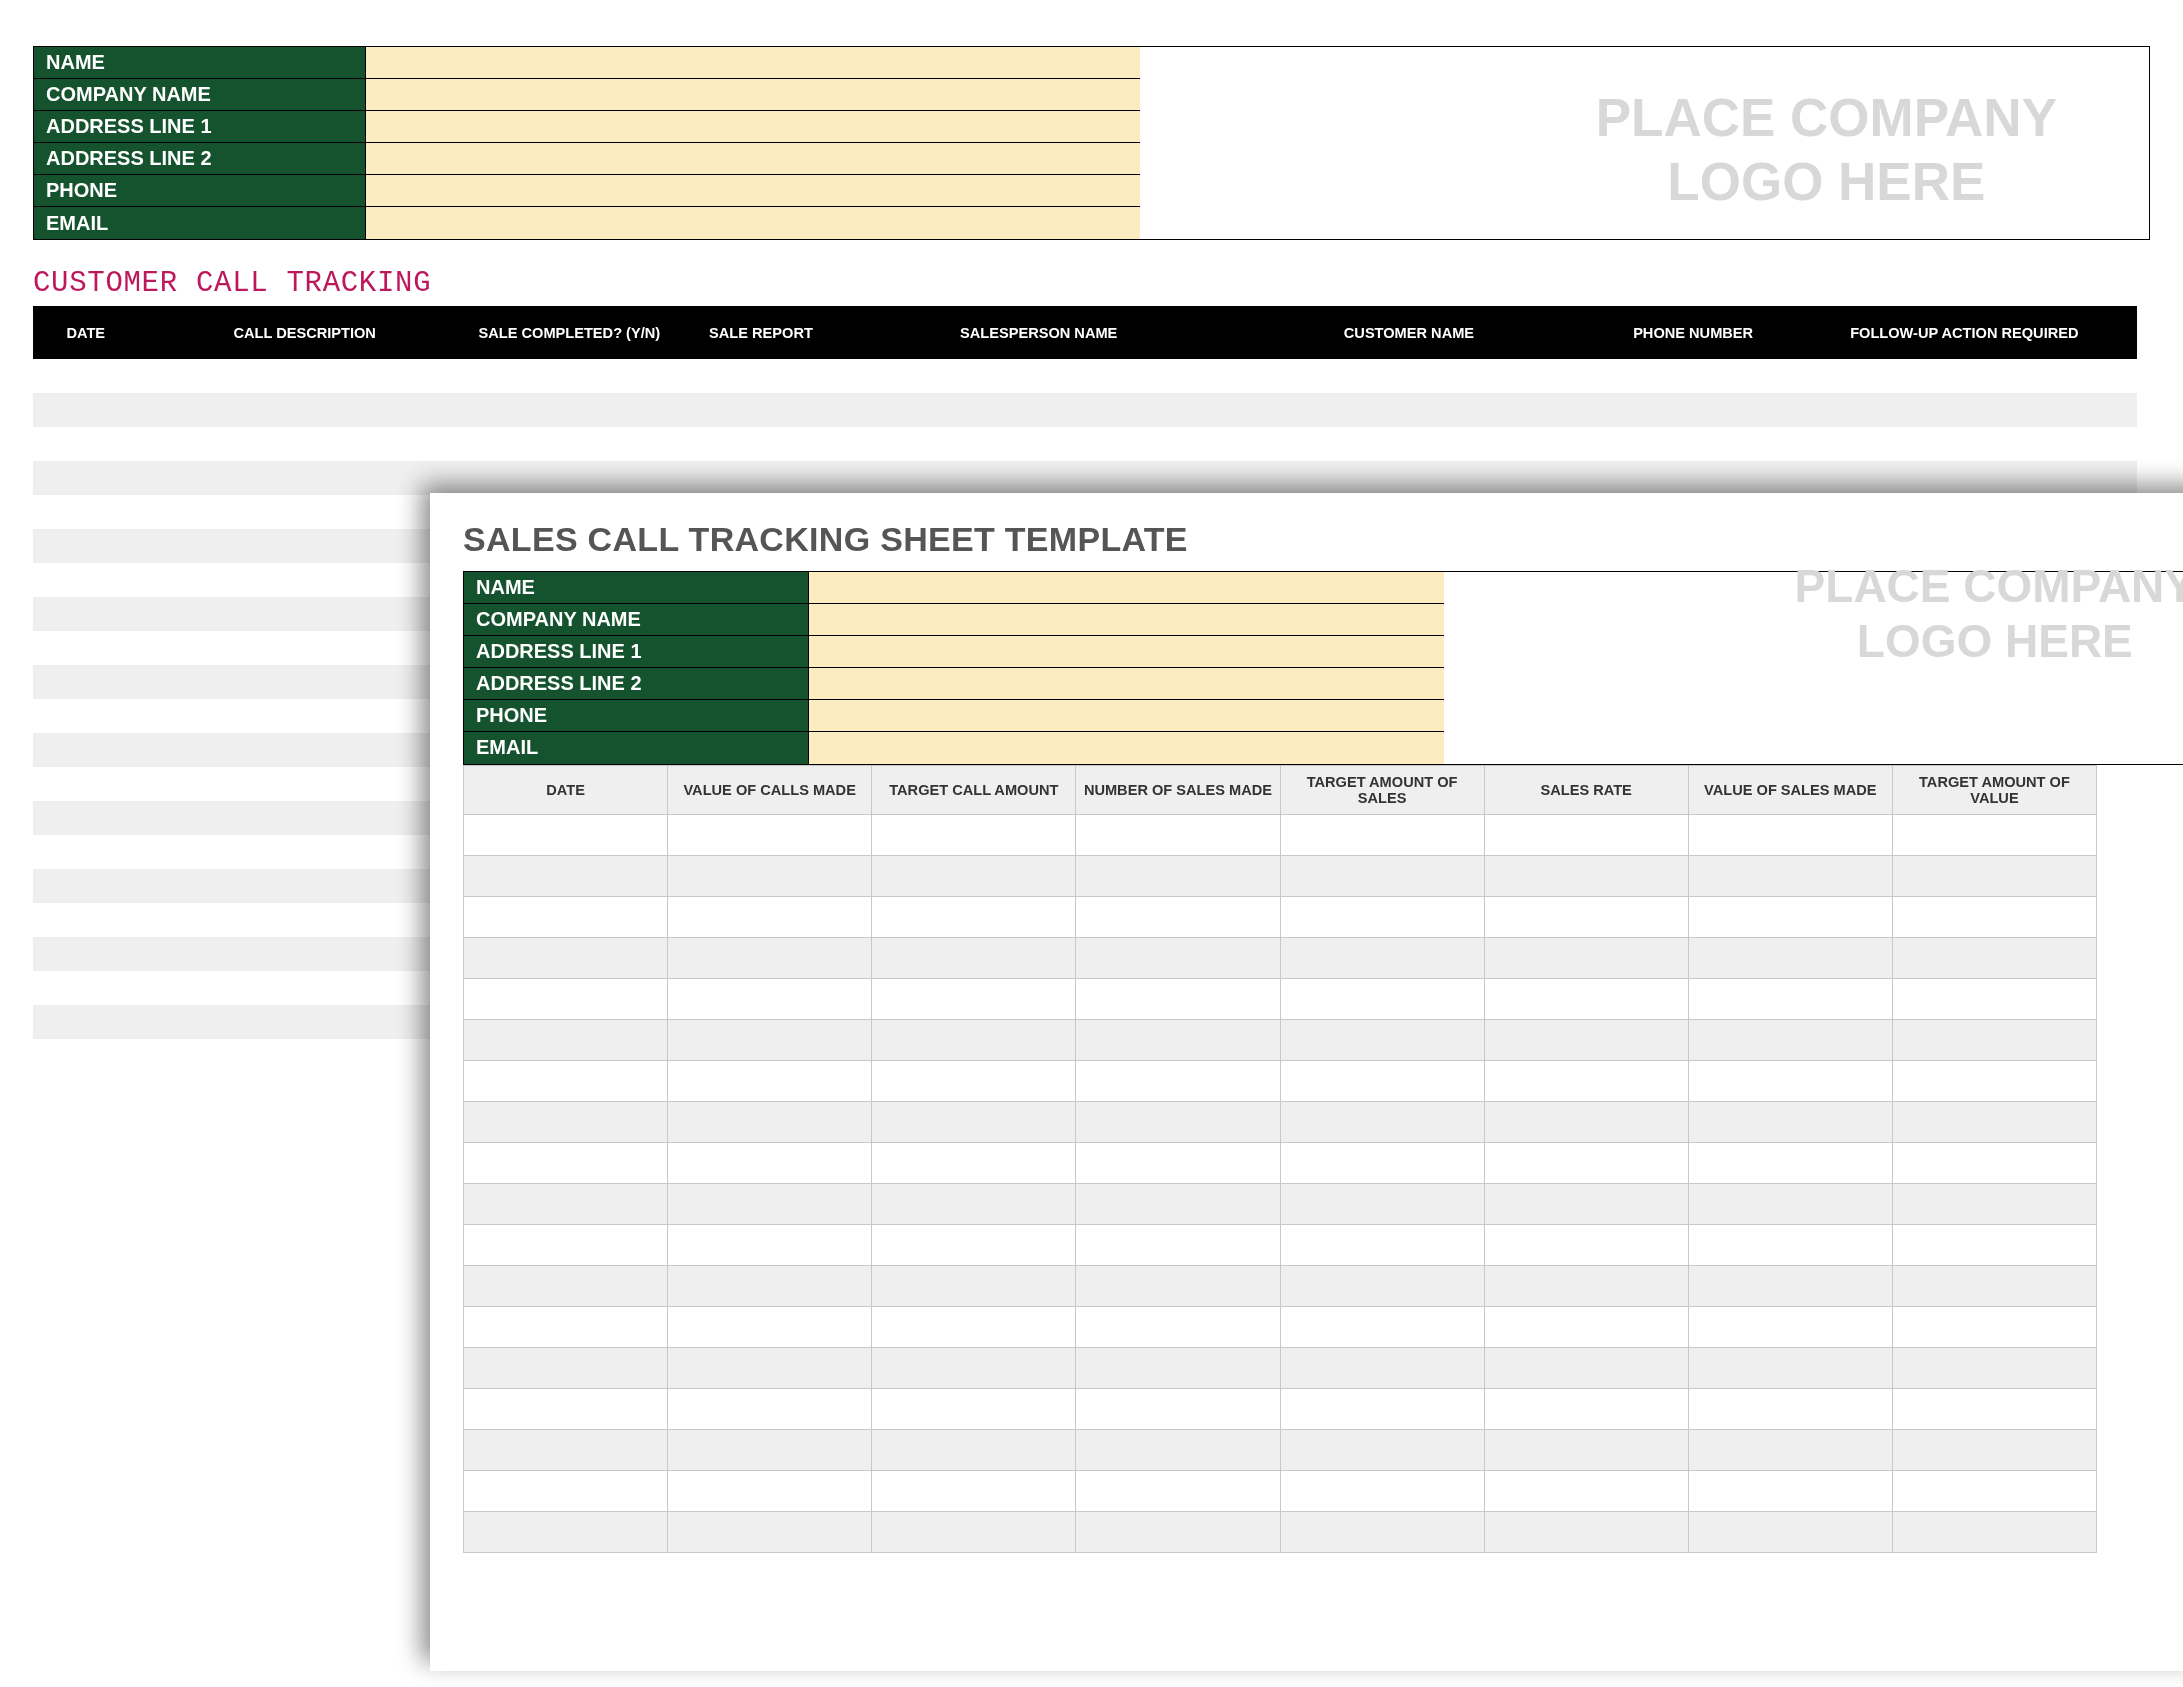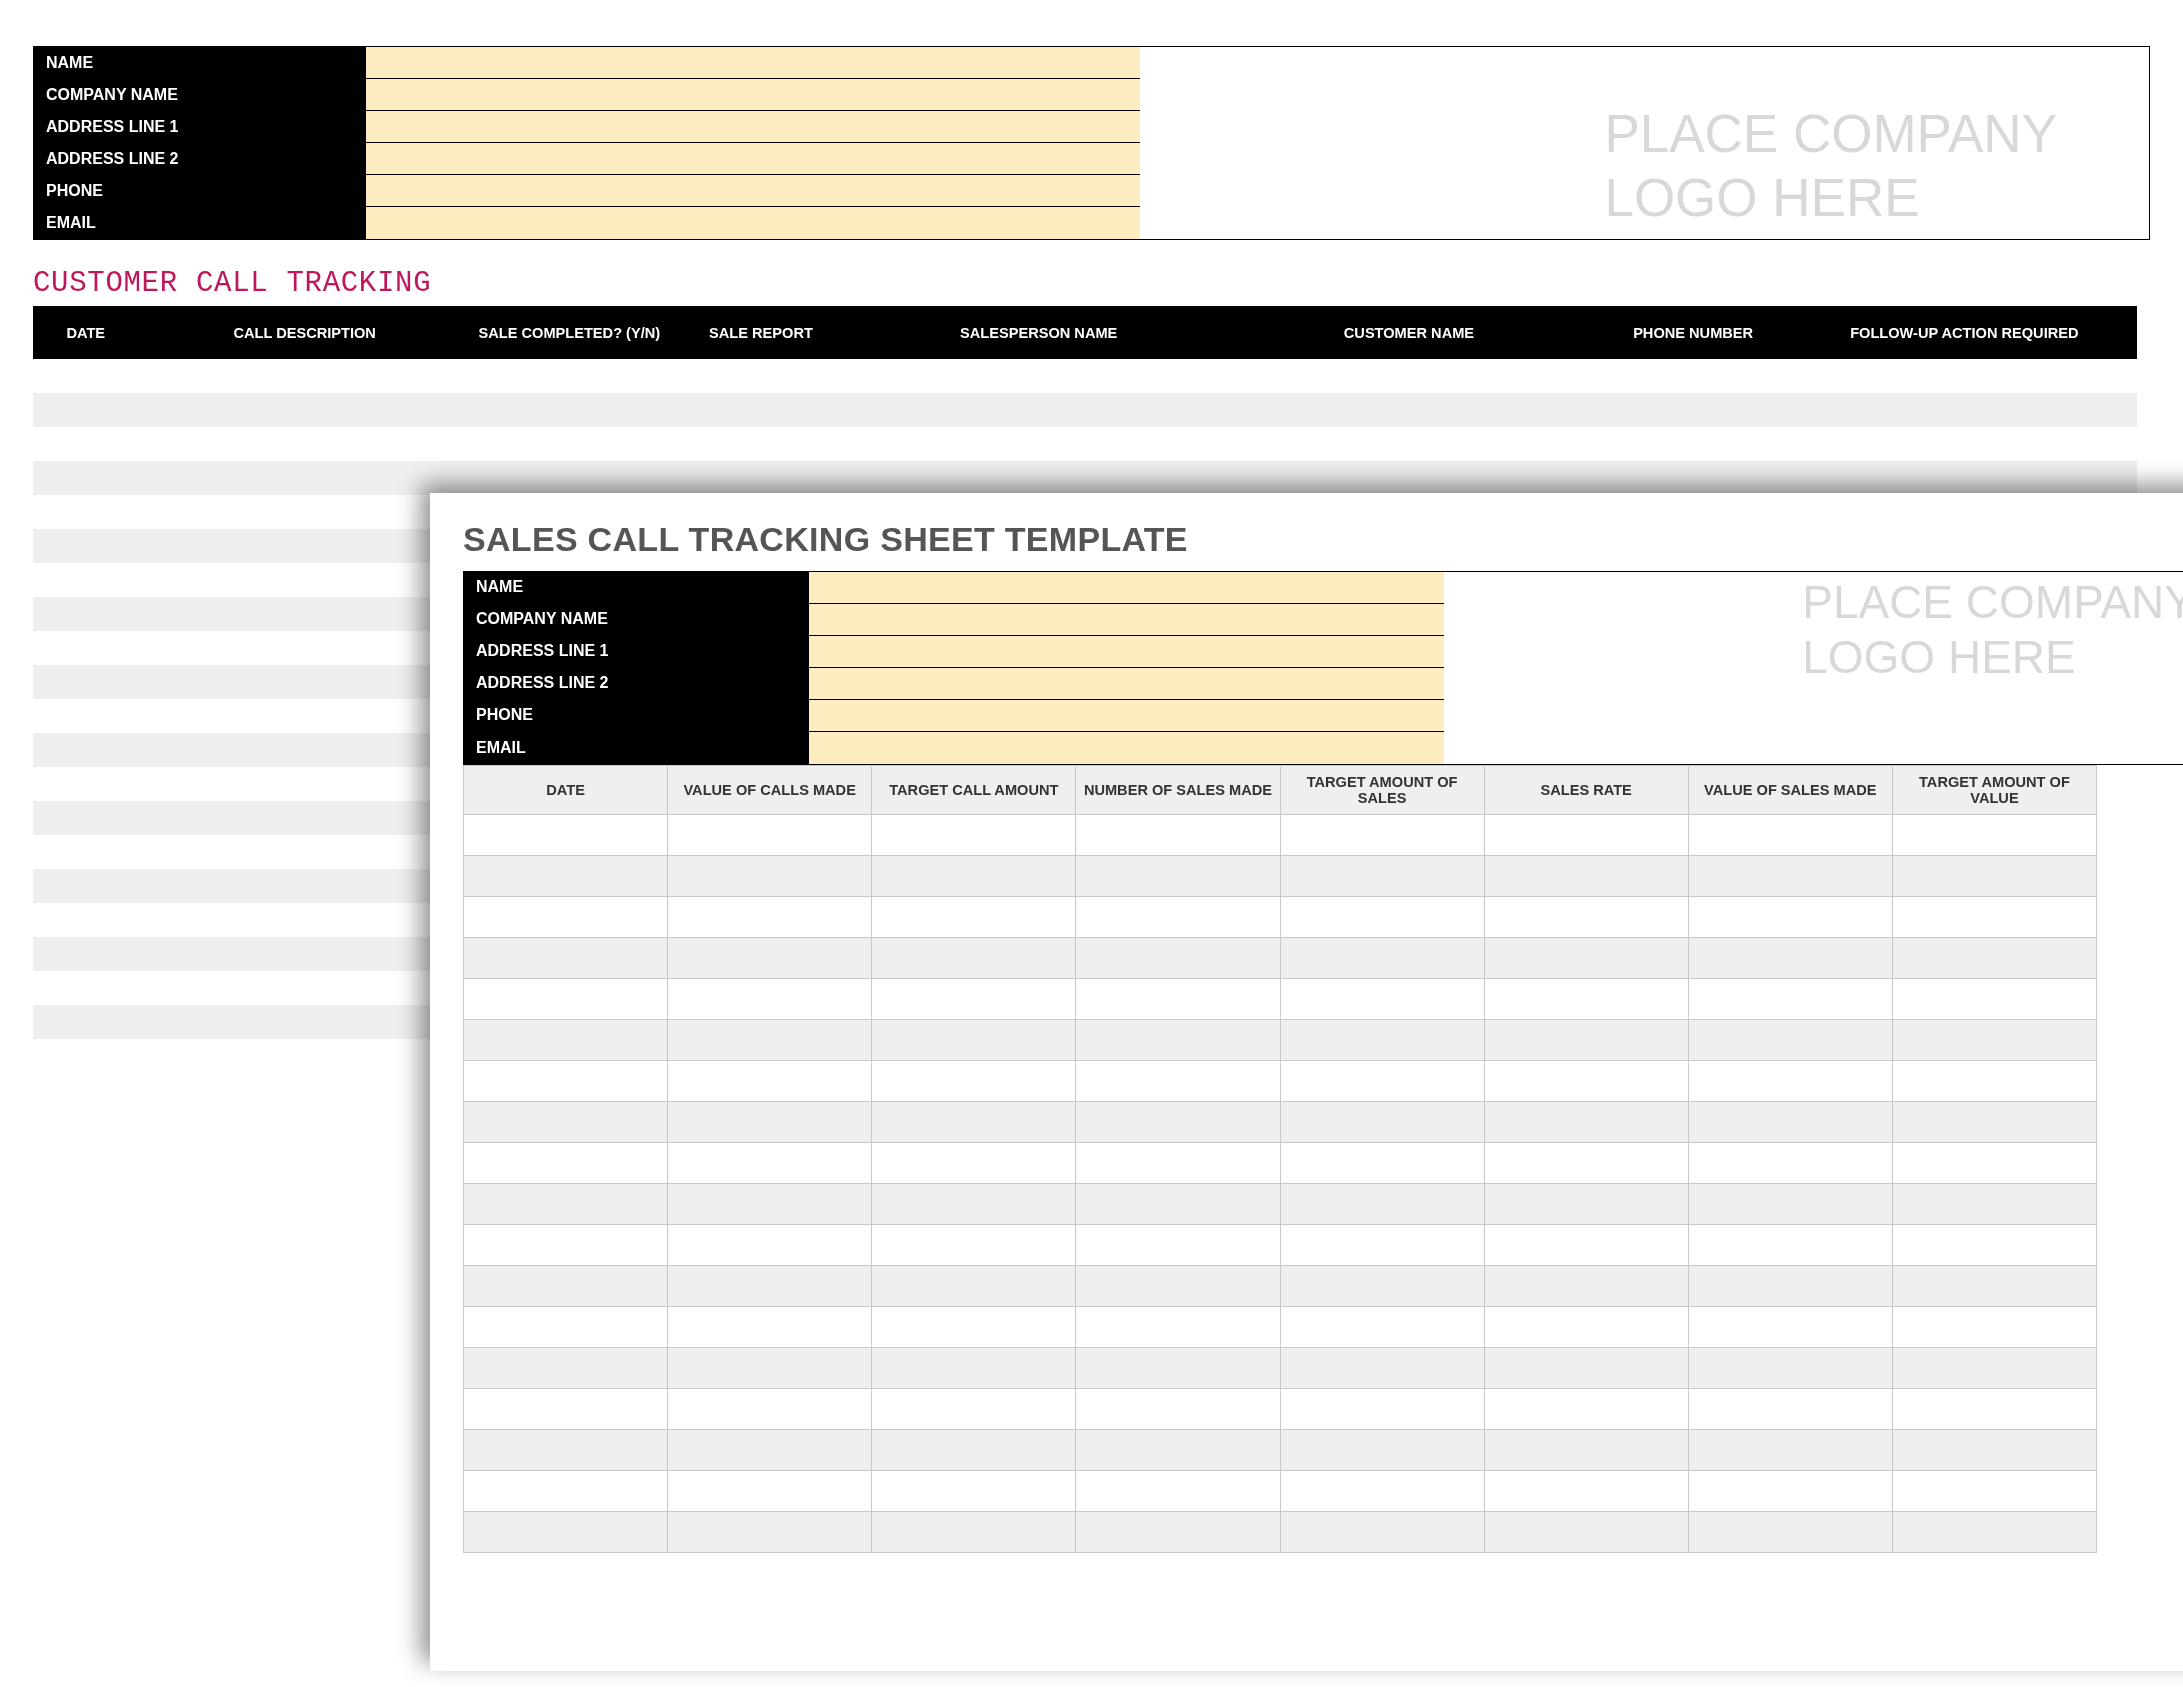--- a/index.html
+++ b/index.html
@@ -27,24 +27,24 @@
     margin-bottom: 12px;
     font-family: "Arial Narrow", Arial, sans-serif;
     font-stretch: condensed;
   }
   .info-block {
     display: flex;
     border: 1.3px solid #000;
   }
   .info-labels, .info-values { display: flex; flex-direction: column; }
   .info-labels .cell {
-    background: #000000;
+    background: #14532d;
     color: #ffffff;
     font-weight: 700;
-    font-size: 16px;
+    font-size: 20px;
     padding: 5px 12px;
     border-bottom: 1.3px solid #000;
     width: 331px;
     height: 32px;
     display: flex;
     align-items: center;
   }
   .info-values .cell {
     background: #fdecbf;
     border-bottom: 1.3px solid #000;
@@ -54,24 +54,24 @@
     font-size: 16px;
   }
   .info-labels .cell:last-child,
   .info-values .cell:last-child { border-bottom: none; }
   .info-values { border-left: 1.3px solid #000; }
 
   .logo-ph {
     position: absolute;
     font-family: "Arial Narrow", Arial, sans-serif;
     font-stretch: condensed;
-    font-weight: 400;
+    font-weight: 700;
     color: #d8d8d8;
+    text-align: center;
     line-height: 1.2;
-    margin-top: 16px;
   }
   .logo-back {
     right: 93px;
     top: 40px;
     font-size: 53px;
   }
 
   .section-title {
     font-size: 29px;
     font-weight: 400;

